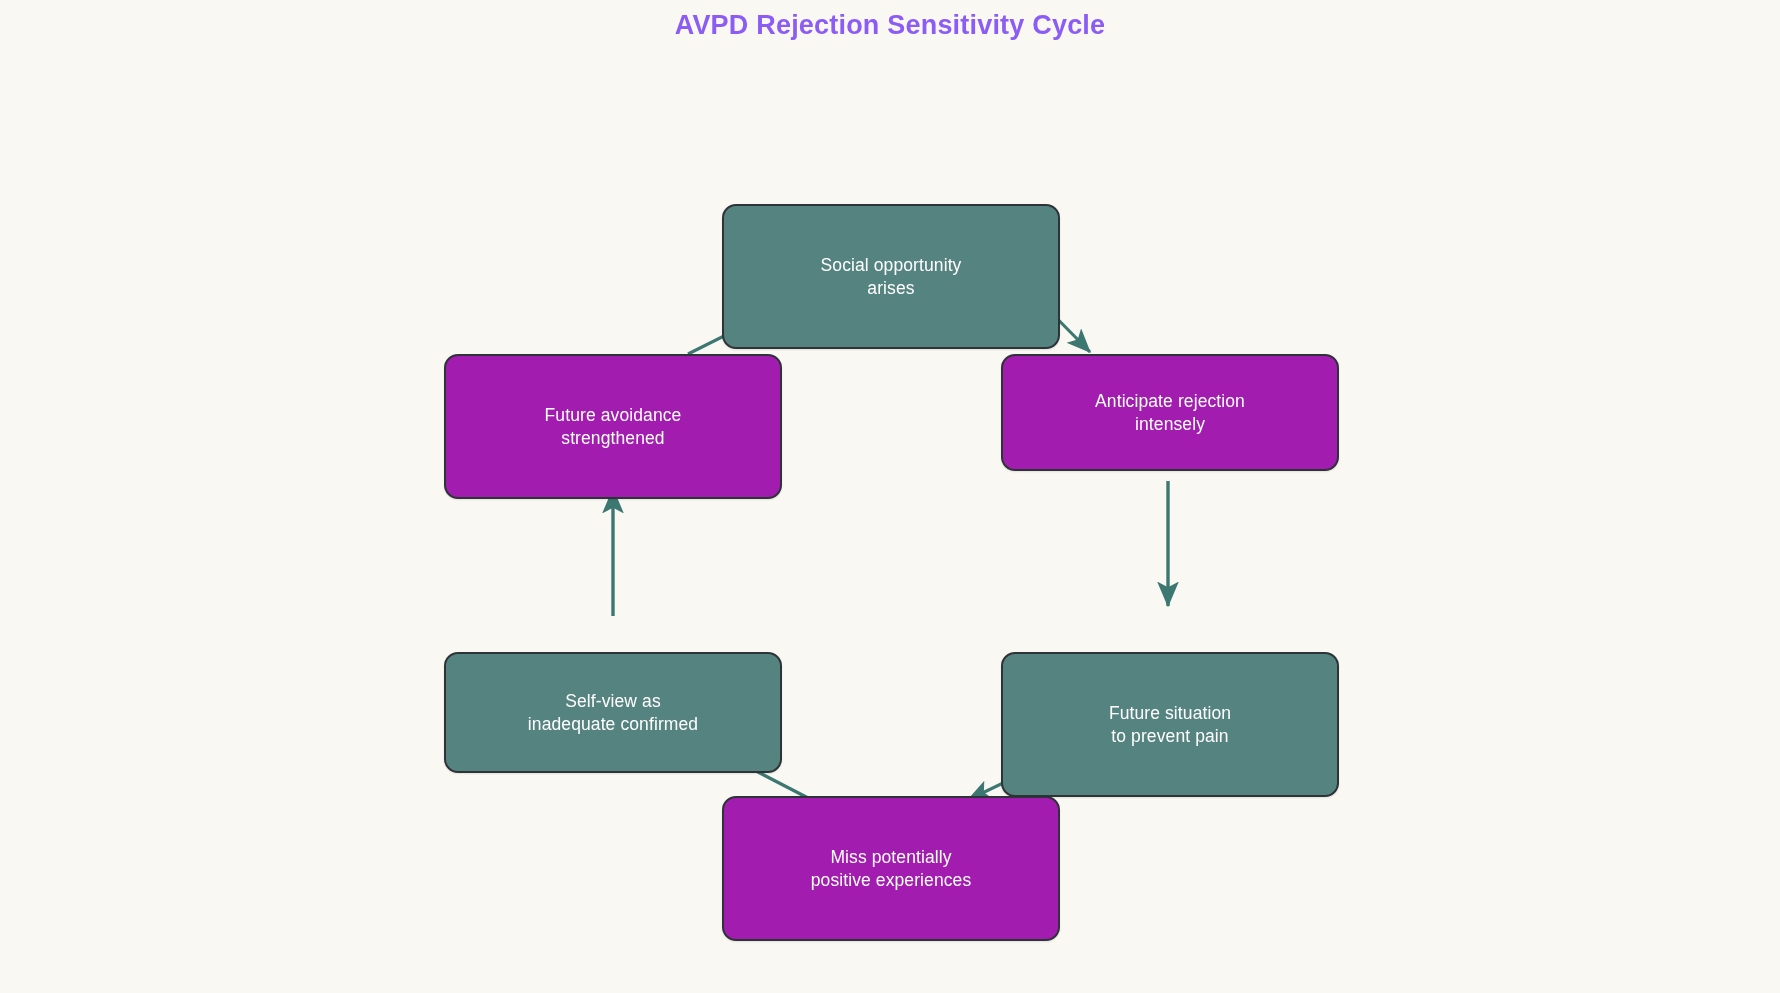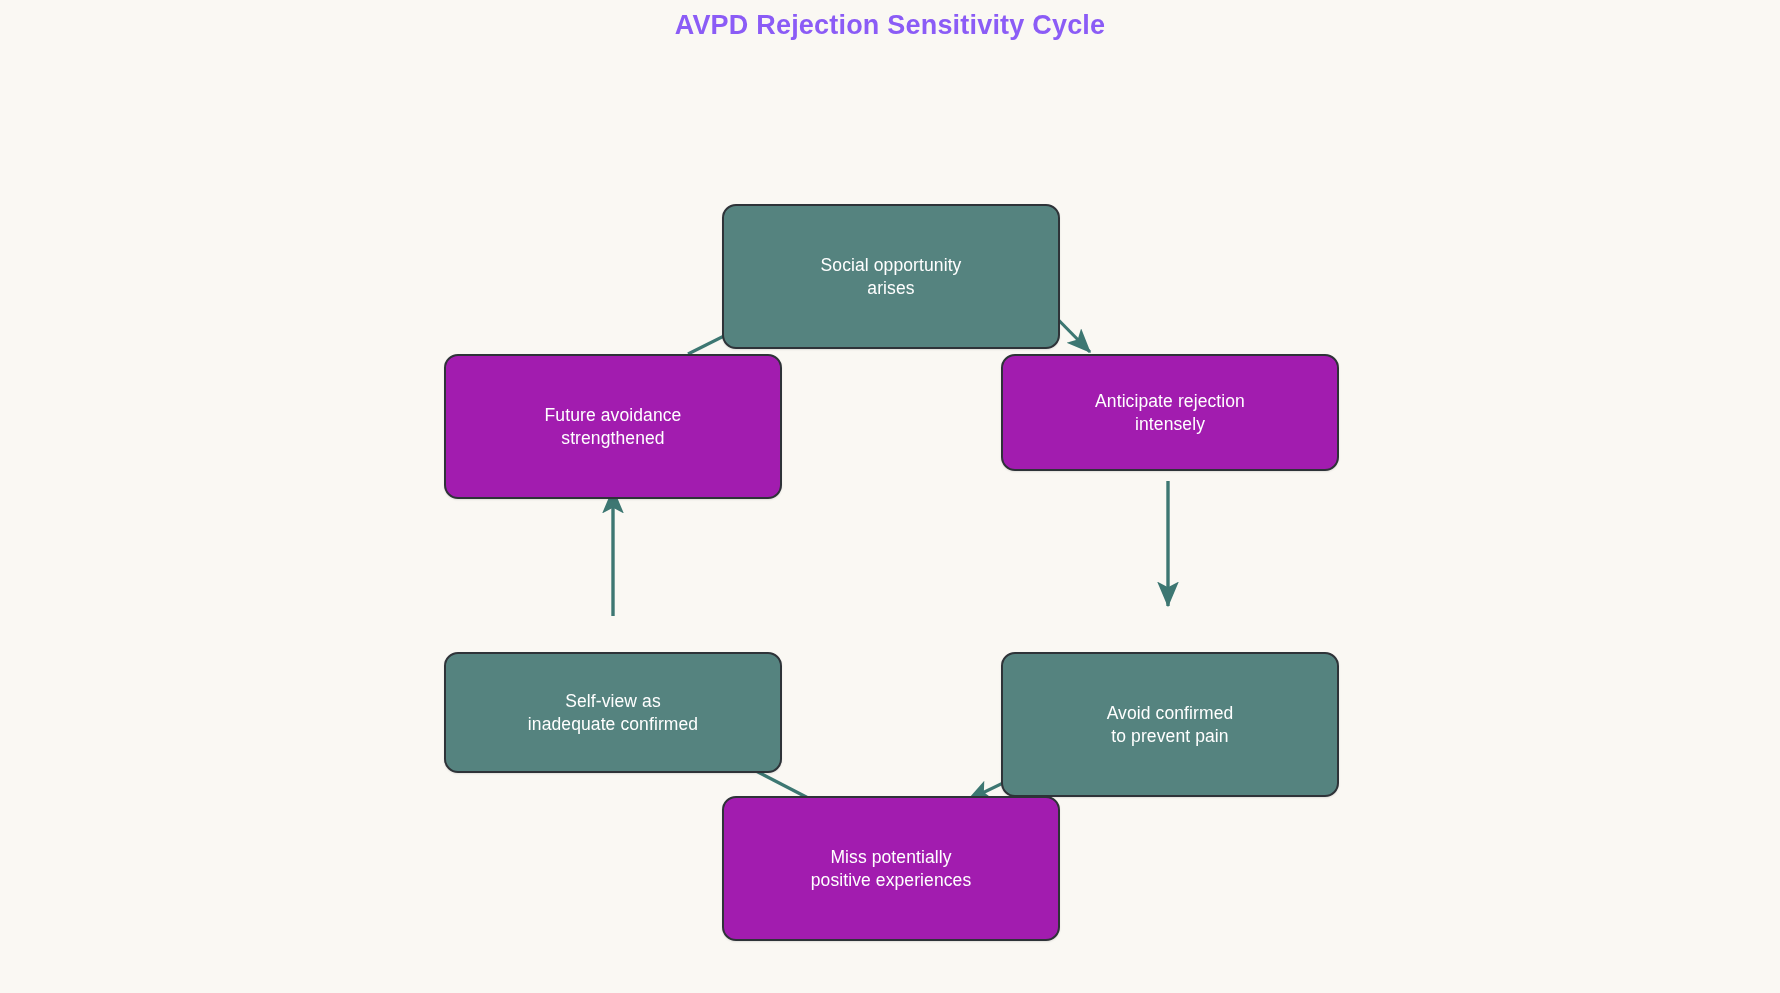--- a/index.html
+++ b/index.html
@@ -101,21 +101,21 @@
     <span class="node-label">Social opportunity
 arises</span>
   </div>
 
   <div class="node tone-light" id="node-right-up">
     <span class="node-label">Anticipate rejection
 intensely</span>
   </div>
 
   <div class="node tone-dark" id="node-right-down">
-    <span class="node-label">Avoid confirmed
+    <span class="node-label">Future situation
 to prevent pain</span>
   </div>
 
   <div class="node tone-light" id="node-bottom">
     <span class="node-label">Miss potentially
 positive experiences</span>
   </div>
 
   <div class="node tone-dark" id="node-left-down">
     <span class="node-label">Self-view as

